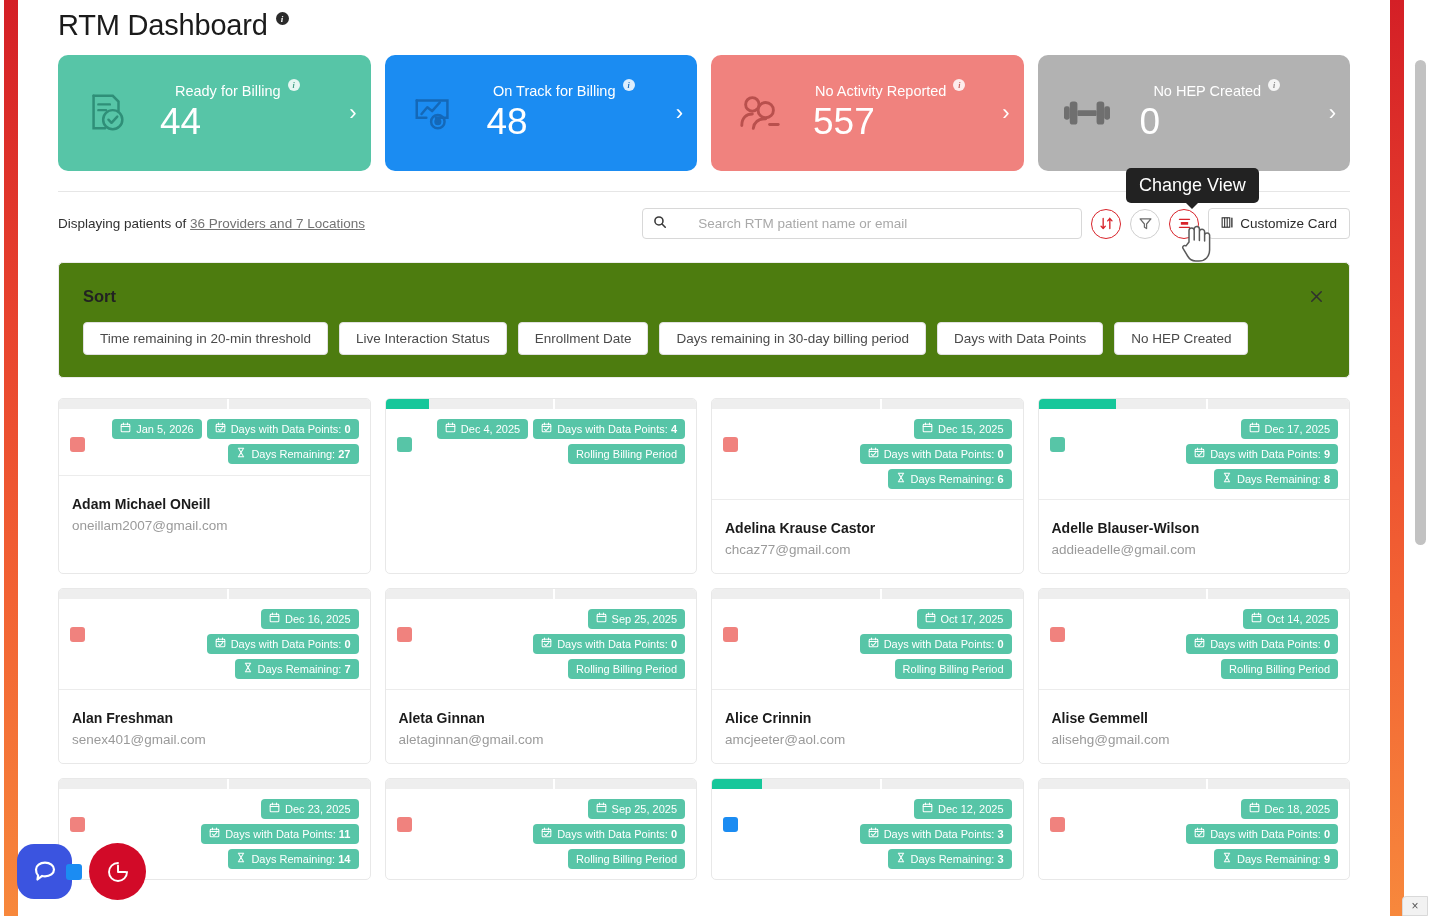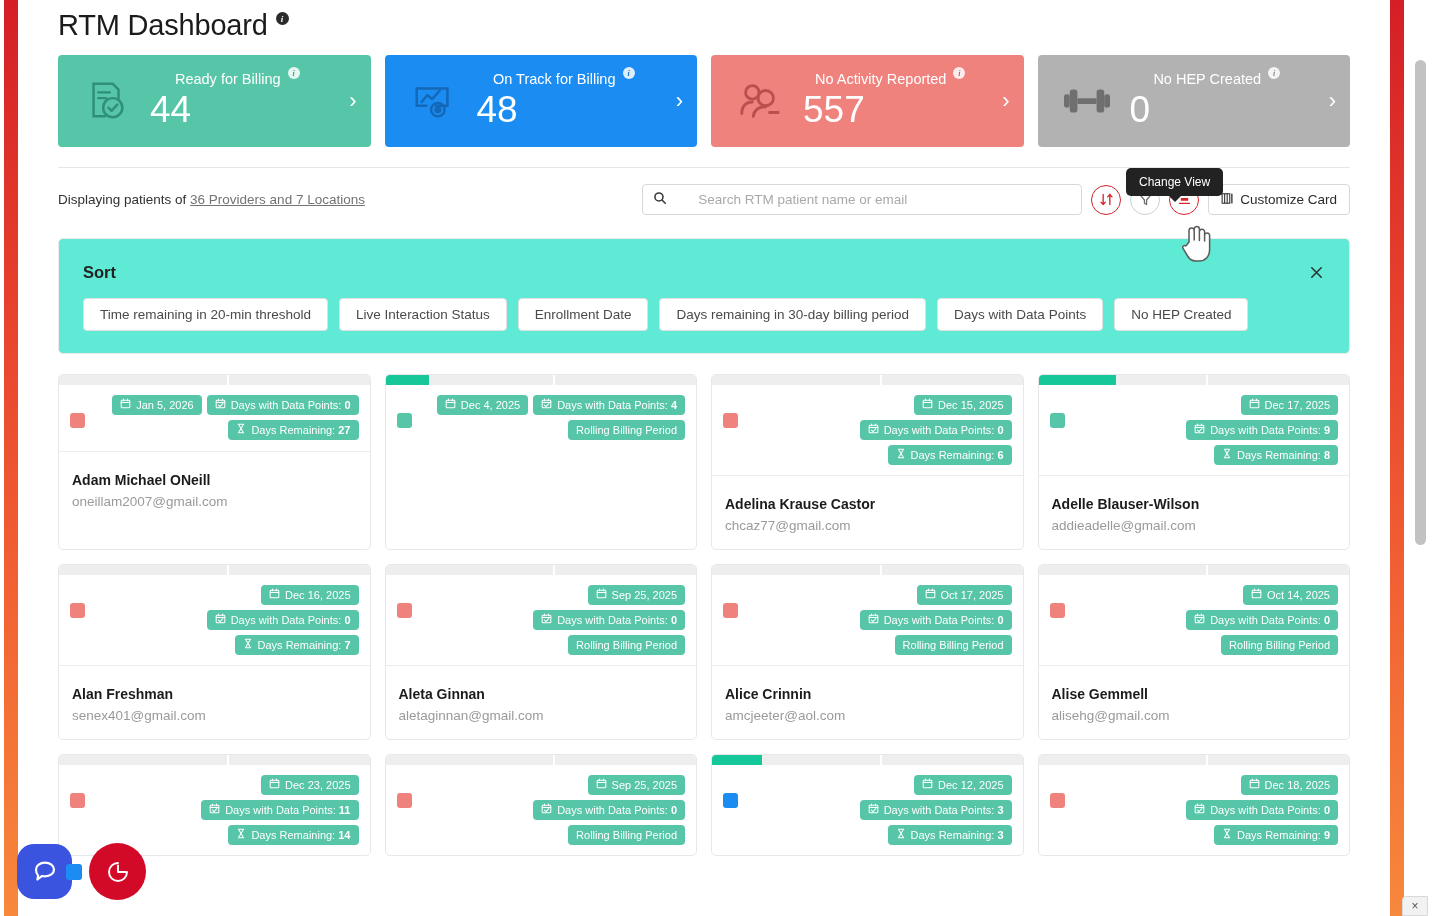--- a/index.html
+++ b/index.html
@@ -50,56 +50,56 @@
   }
 
   
   .kpi-row {
     display: flex; gap: 14px;
     padding: 11px 40px 0 40px;
   }
   .kpi {
     position: relative;
     flex: 1 1 0;
-    height: 92px;
-    border-radius: 4px;
+    height: 116px;
+    border-radius: 10px;
     display: flex; align-items: center;
     padding: 0 14px 0 18px;
     cursor: pointer;
     color: #fff;
     overflow: hidden;
   }
   .kpi-icon { width: 62px; flex: 0 0 62px; display: flex; align-items: center; justify-content: center; }
   .kpi-body { flex: 1 1 auto; display: flex; flex-direction: column; align-items: center; justify-content: center; }
   .kpi-label-wrap { display: flex; align-items: flex-start; gap: 7px; }
   .kpi-label { font-size: 14.5px; color: #ffffff; line-height: 18px; }
   .kpi-info {
     display: inline-flex; align-items: center; justify-content: center;
     width: 12px; height: 12px; border-radius: 50%;
     background: rgba(255,255,255,.85); color: #555;
     font-size: 8px; font-weight: bold; font-family: "Liberation Serif", serif;
     font-style: italic; margin-top: -3px;
   }
-  .kpi-value { font-size: 37px; line-height: 44px; font-weight: 400; color: #fff; align-self: flex-start; margin-left: 12px; }
+  .kpi-value { font-size: 37px; line-height: 44px; font-weight: 400; color: #fff; align-self: flex-start; margin-left: 22px; }
   .kpi-chev { font-size: 22px; color: #fff; flex: 0 0 20px; text-align: right; font-weight: 300; }
 
   .kpi.green { background: #57c5a7; }
   .kpi.green .kpi-info { color: #3f9c84; }
   .kpi.blue { background: #1b8cf2; }
   .kpi.blue .kpi-info { color: #1b6dbd; }
   .kpi.red { background: #f0827e; }
   .kpi.red .kpi-info { color: #c8615e; }
   .kpi.gray { background: #b2b2b2; }
   .kpi.gray .kpi-info { color: #8a8a8a; }
 
   
   .tooltip {
     position: absolute; z-index: 30;
     background: #222; color: #fff;
-    font-size: 12px; padding: 7px 13px; border-radius: 5px;
+    font-size: 18px; padding: 7px 13px; border-radius: 5px;
     white-space: nowrap;
   }
   .tooltip::after {
     content: ""; position: absolute; left: 50%; bottom: -6px;
     transform: translateX(-50%);
     border-left: 7px solid transparent; border-right: 7px solid transparent;
     border-top: 7px solid #222;
   }
 
   
@@ -138,21 +138,21 @@
     padding: 0 12px; font-size: 13.5px; color: #2b2b2b; cursor: pointer;
   }
 
   
   .hand-cursor { position: absolute; z-index: 35; pointer-events: none; }
 
   
   .sort-panel {
     position: relative;
     margin: 23px 40px 0 40px;
-    background: #5eead4;
+    background: #4d7c0f;
     border: 1px solid #ececec;
     border-radius: 5px;
     padding: 24px 24px 22px 24px;
   }
   .sort-title { font-size: 16.5px; font-weight: bold; color: #222; margin: 0 0 16px 0; }
   .chips { display: flex; flex-wrap: wrap; gap: 11px; }
   .chip {
     border: 1px solid #e0e0e0; background: #fff; border-radius: 4px;
     padding: 8px 16px; font-size: 13.5px; color: #4a4a4a; cursor: pointer;
   }

